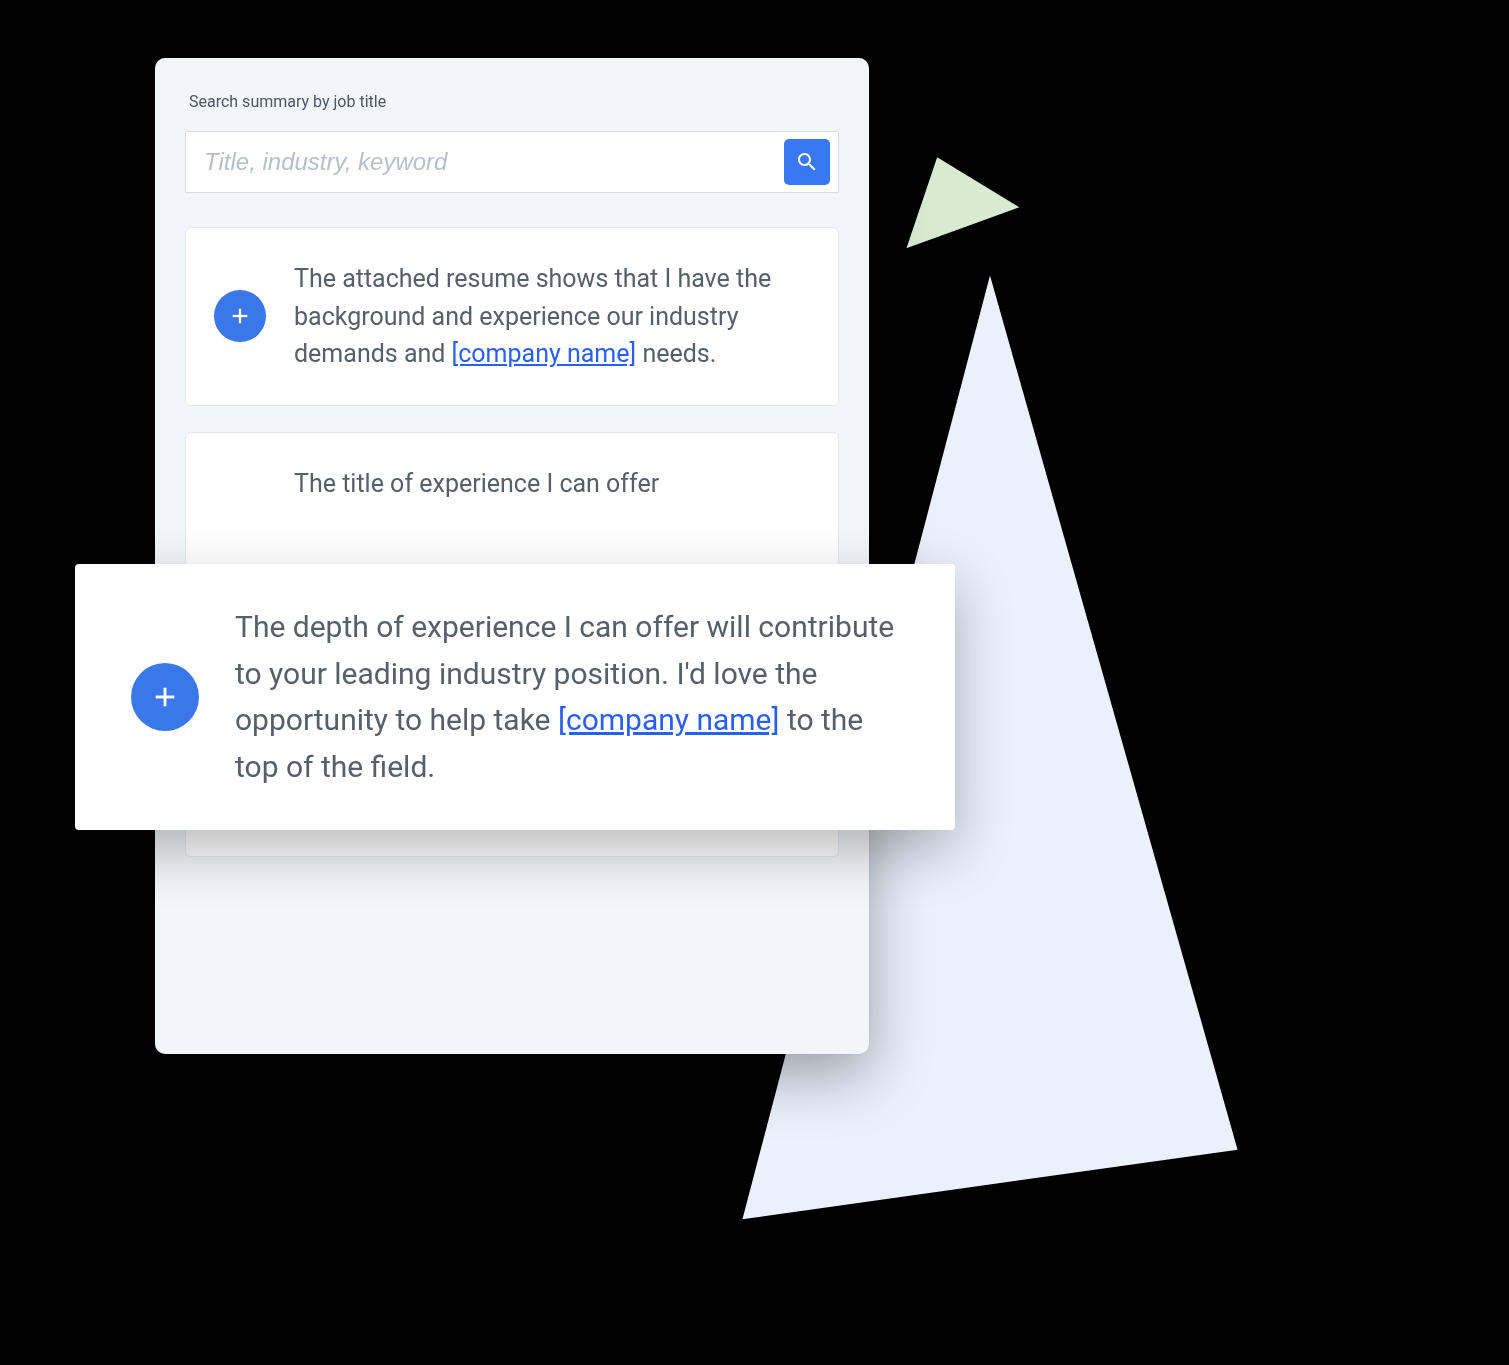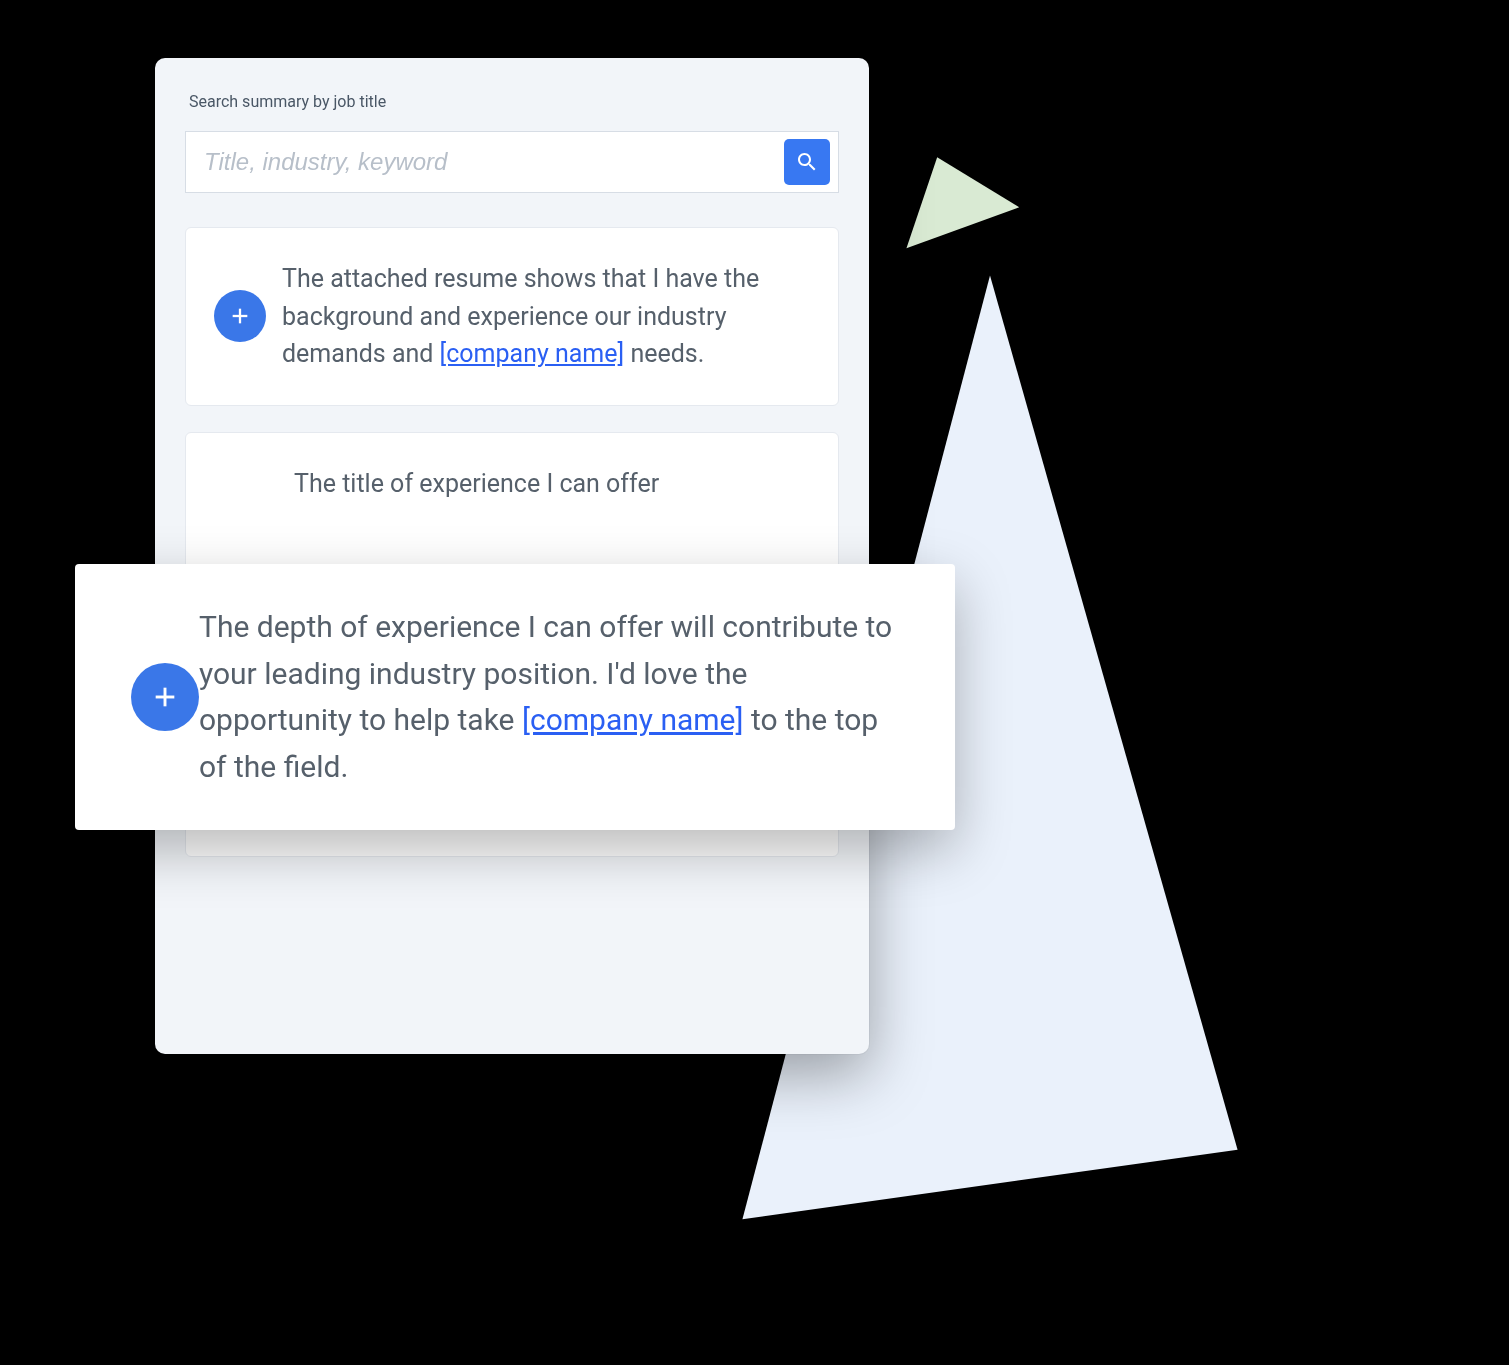--- a/index.html
+++ b/index.html
@@ -98,21 +98,21 @@
       fill: #ffffff;
     }
     .summary-card {
       background: #ffffff;
       border: 1px solid #e5e9ef;
       border-radius: 6px;
       padding: 32px 34px 32px 28px;
       margin-bottom: 26px;
       display: flex;
       align-items: center;
-      gap: 16px;
+      gap: 28px;
     }
     .add-button {
       width: 52px;
       height: 52px;
       min-width: 52px;
       border-radius: 50%;
       background: #3a77e8;
       border: none;
       display: flex;
       align-items: center;
@@ -142,20 +142,21 @@
       position: absolute;
       top: 564px;
       left: 75px;
       width: 880px;
       background: #ffffff;
       border-radius: 4px;
       box-shadow: 0 20px 55px rgba(0,0,0,0.28);
       padding: 40px 50px 40px 56px;
       display: flex;
       align-items: center;
+      gap: 36px;
       z-index: 5;
     }
     .overlay-card .add-button {
       width: 68px;
       height: 68px;
       min-width: 68px;
     }
     .overlay-card .add-button svg {
       width: 28px;
       height: 28px;

